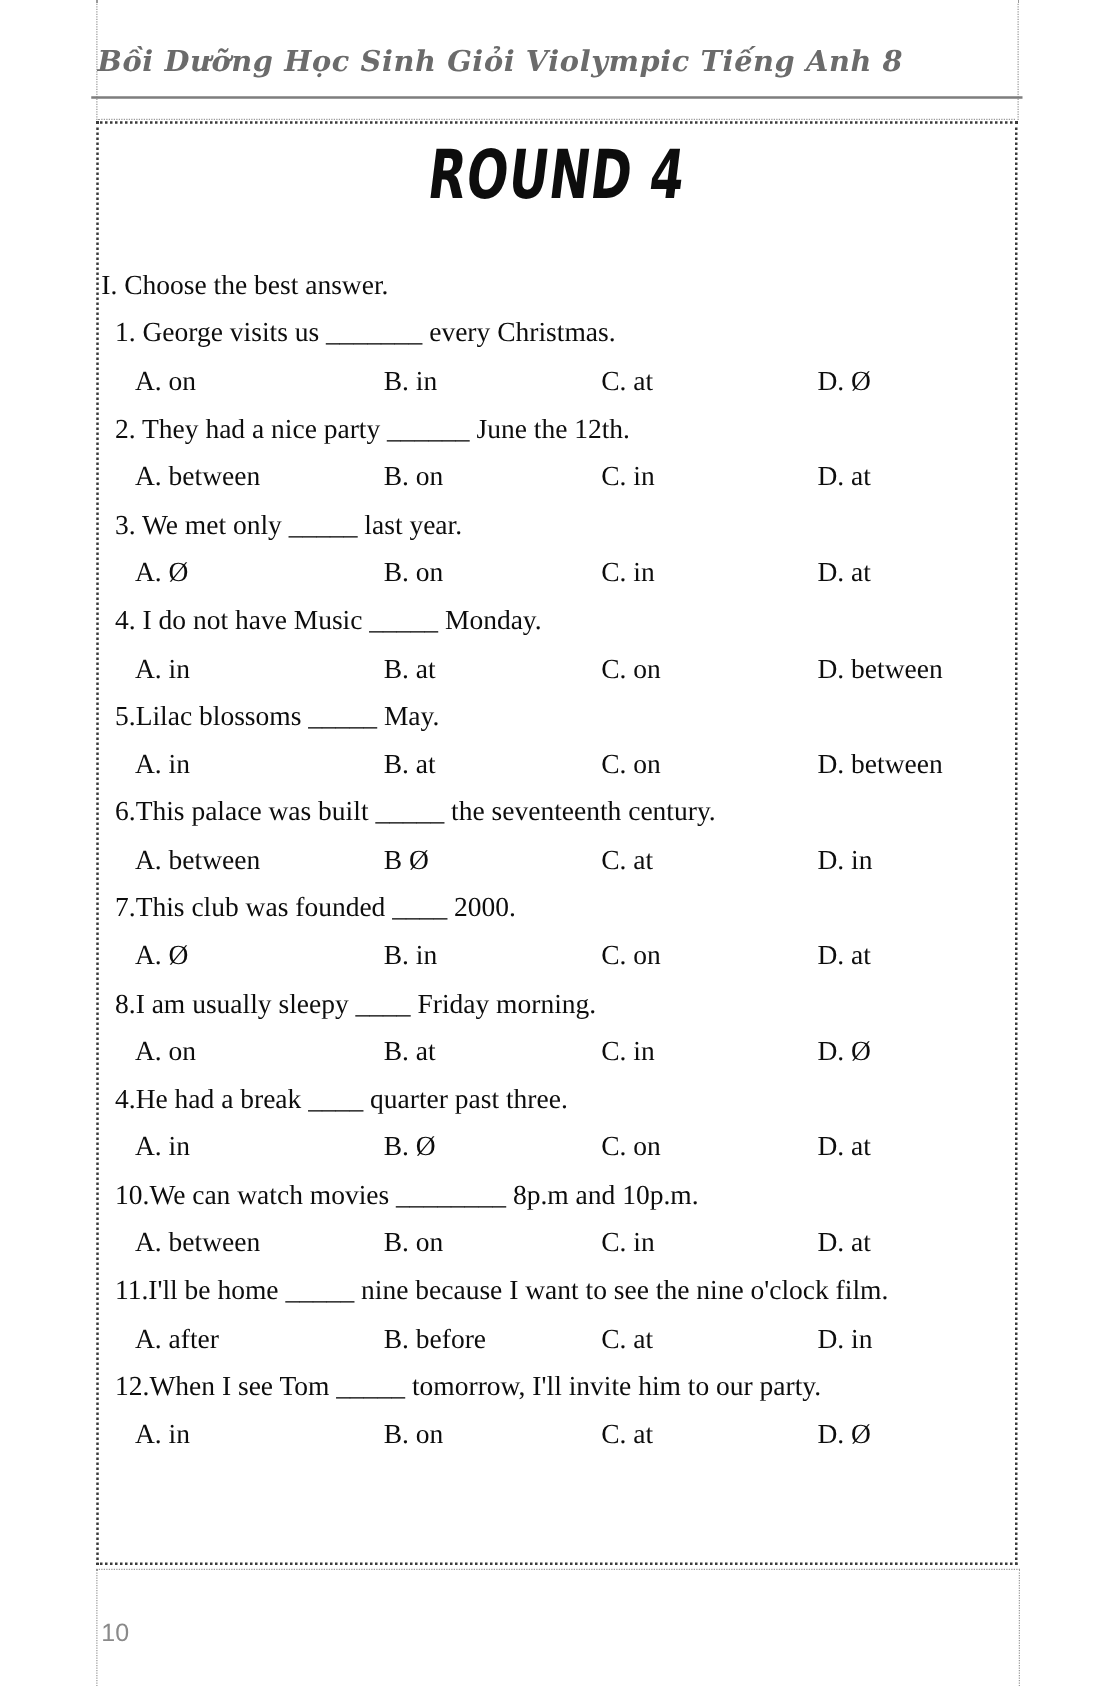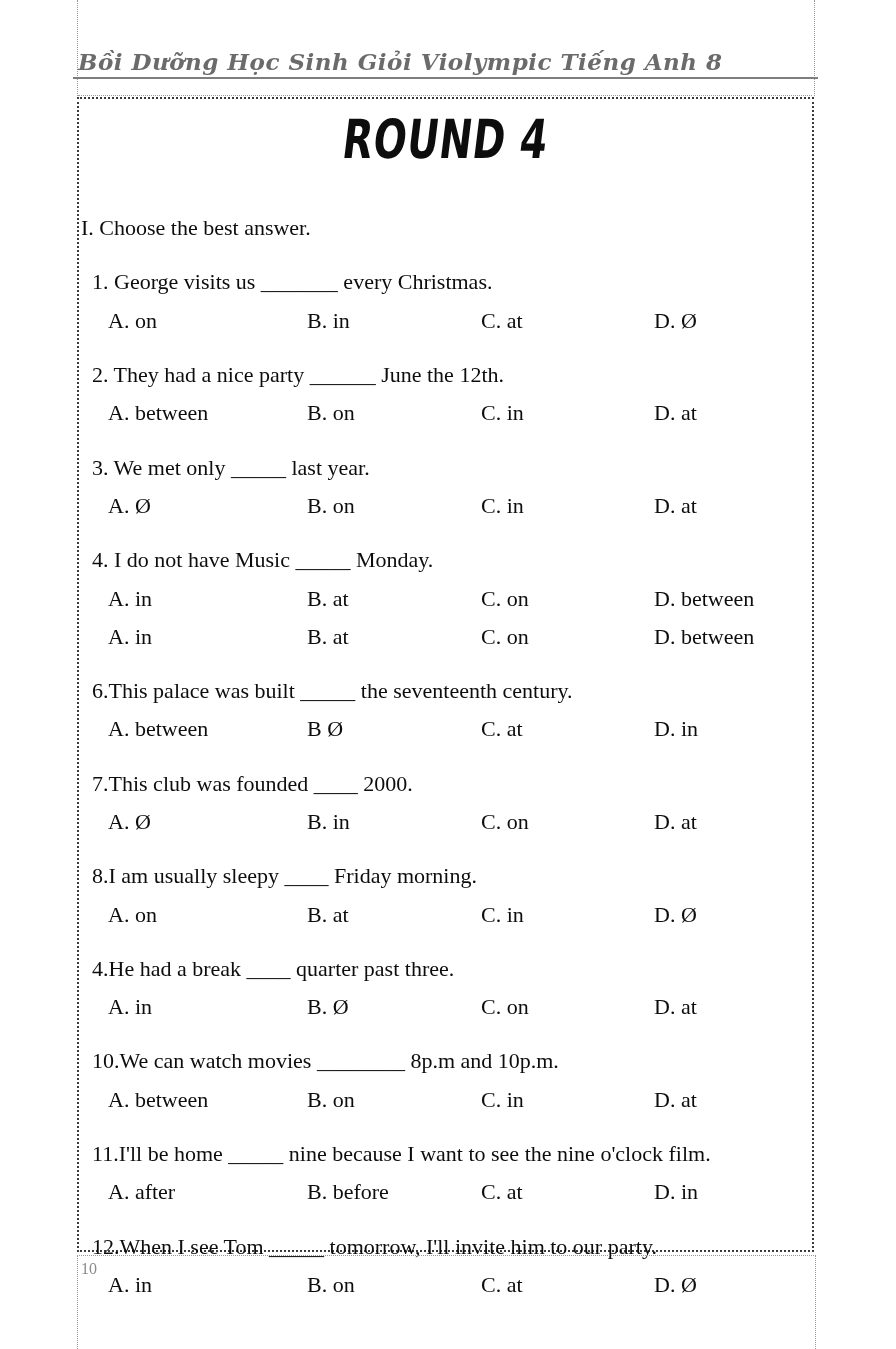--- a/index.html
+++ b/index.html
@@ -15,21 +15,21 @@
   }
 
   
   .boundary { position: absolute; }
   .hdr-left  { left: 77px;  top: 0; height: 96px; width: 0; border-left: 1px dotted var(--boundary-gray, #9a9a9a); }
   .hdr-right { left: 814px; top: 0; height: 96px; width: 0; border-left: 1px dotted var(--boundary-gray, #9a9a9a); }
   .hdr-bottom{ left: 78px;  top: 95px; width: 734px; height: 0; border-top: 1px dotted var(--boundary-gray, #9a9a9a); }
 
   .header-title {
     position: absolute;
-    left: 78px; top: 48px;
+    left: 78px; top: 36px;
     font-family: "DejaVu Serif", serif;
     font-style: italic;
     font-weight: bold;
     font-size: 23px;
     letter-spacing: 0.5px;
     white-space: nowrap;
     color: var(--header-text, #6b6b6b);
   }
   .header-rule {
     position: absolute;
@@ -59,41 +59,42 @@
   }
   .qa { margin-top: 40px; font-size: 22px; }
   .line {
     height: 38.3px;
     display: flex;
     align-items: center;
     white-space: pre;
     overflow: hidden;
   }
   .heading  { font-weight: normal; padding-left: 2px; }
-  .question { padding-left: 13px; margin-top: 16px; }
+  .question { padding-left: 13px; }
   .options  { padding-left: 29px; font-family: Liberation Serif, serif; }
   .opt-a { width: 199px; }
   .opt-b { width: 174px; }
   .opt-c { width: 173px; }
   .opt-d { flex: 1; }
 
   
   .footer-box {
     position: absolute;
     left: 77px; top: 1255px;
     width: 739px; height: 110px;
     border: 1px dotted var(--boundary-gray, #9a9a9a);
     border-bottom: none;
     padding: 5px 0 0 3px;
   }
   .page-number {
-    font-family: Liberation Serif, serif;
-    font-size: 16px;
+    font-family: Liberation Sans, sans-serif;
+    font-size: 20px;
     line-height: 1;
     color: var(--page-number, #8a8a8a);
+    margin-top: 36px;
   }
 </style>
 </head>
 <body>
 
 <div class="page">
 
   <div class="boundary hdr-left"></div>
   <div class="boundary hdr-right"></div>
   <div class="boundary hdr-bottom"></div>
@@ -106,20 +107,21 @@
       <div class="line heading">I. Choose the best answer.</div>
 
     <div class="line question">1. George visits us _______ every Christmas.</div>
         <div class="line options"><span class="opt opt-a">A. on</span><span class="opt opt-b">B. in</span><span class="opt opt-c">C. at</span><span class="opt opt-d">D. Ø</span></div>
         <div class="line question">2. They had a nice party ______ June the 12th.</div>
         <div class="line options"><span class="opt opt-a">A. between</span><span class="opt opt-b">B. on</span><span class="opt opt-c">C. in</span><span class="opt opt-d">D. at</span></div>
         <div class="line question">3. We met only _____ last year.</div>
         <div class="line options"><span class="opt opt-a">A. Ø</span><span class="opt opt-b">B. on</span><span class="opt opt-c">C. in</span><span class="opt opt-d">D. at</span></div>
         <div class="line question">4. I do not have Music _____ Monday.</div>
         <div class="line options"><span class="opt opt-a">A. in</span><span class="opt opt-b">B. at</span><span class="opt opt-c">C. on</span><span class="opt opt-d">D. between</span></div>
+        <div class="line question">5.Lilac blossoms _____ May.</div>
         <div class="line options"><span class="opt opt-a">A. in</span><span class="opt opt-b">B. at</span><span class="opt opt-c">C. on</span><span class="opt opt-d">D. between</span></div>
         <div class="line question">6.This palace was built _____ the seventeenth century.</div>
         <div class="line options"><span class="opt opt-a">A. between</span><span class="opt opt-b">B Ø</span><span class="opt opt-c">C. at</span><span class="opt opt-d">D. in</span></div>
         <div class="line question">7.This club was founded ____ 2000.</div>
         <div class="line options"><span class="opt opt-a">A. Ø</span><span class="opt opt-b">B. in</span><span class="opt opt-c">C. on</span><span class="opt opt-d">D. at</span></div>
         <div class="line question">8.I am usually sleepy ____ Friday morning.</div>
         <div class="line options"><span class="opt opt-a">A. on</span><span class="opt opt-b">B. at</span><span class="opt opt-c">C. in</span><span class="opt opt-d">D. Ø</span></div>
         <div class="line question">4.He had a break ____ quarter past three.</div>
         <div class="line options"><span class="opt opt-a">A. in</span><span class="opt opt-b">B. Ø</span><span class="opt opt-c">C. on</span><span class="opt opt-d">D. at</span></div>
         <div class="line question">10.We can watch movies ________ 8p.m and 10p.m.</div>

